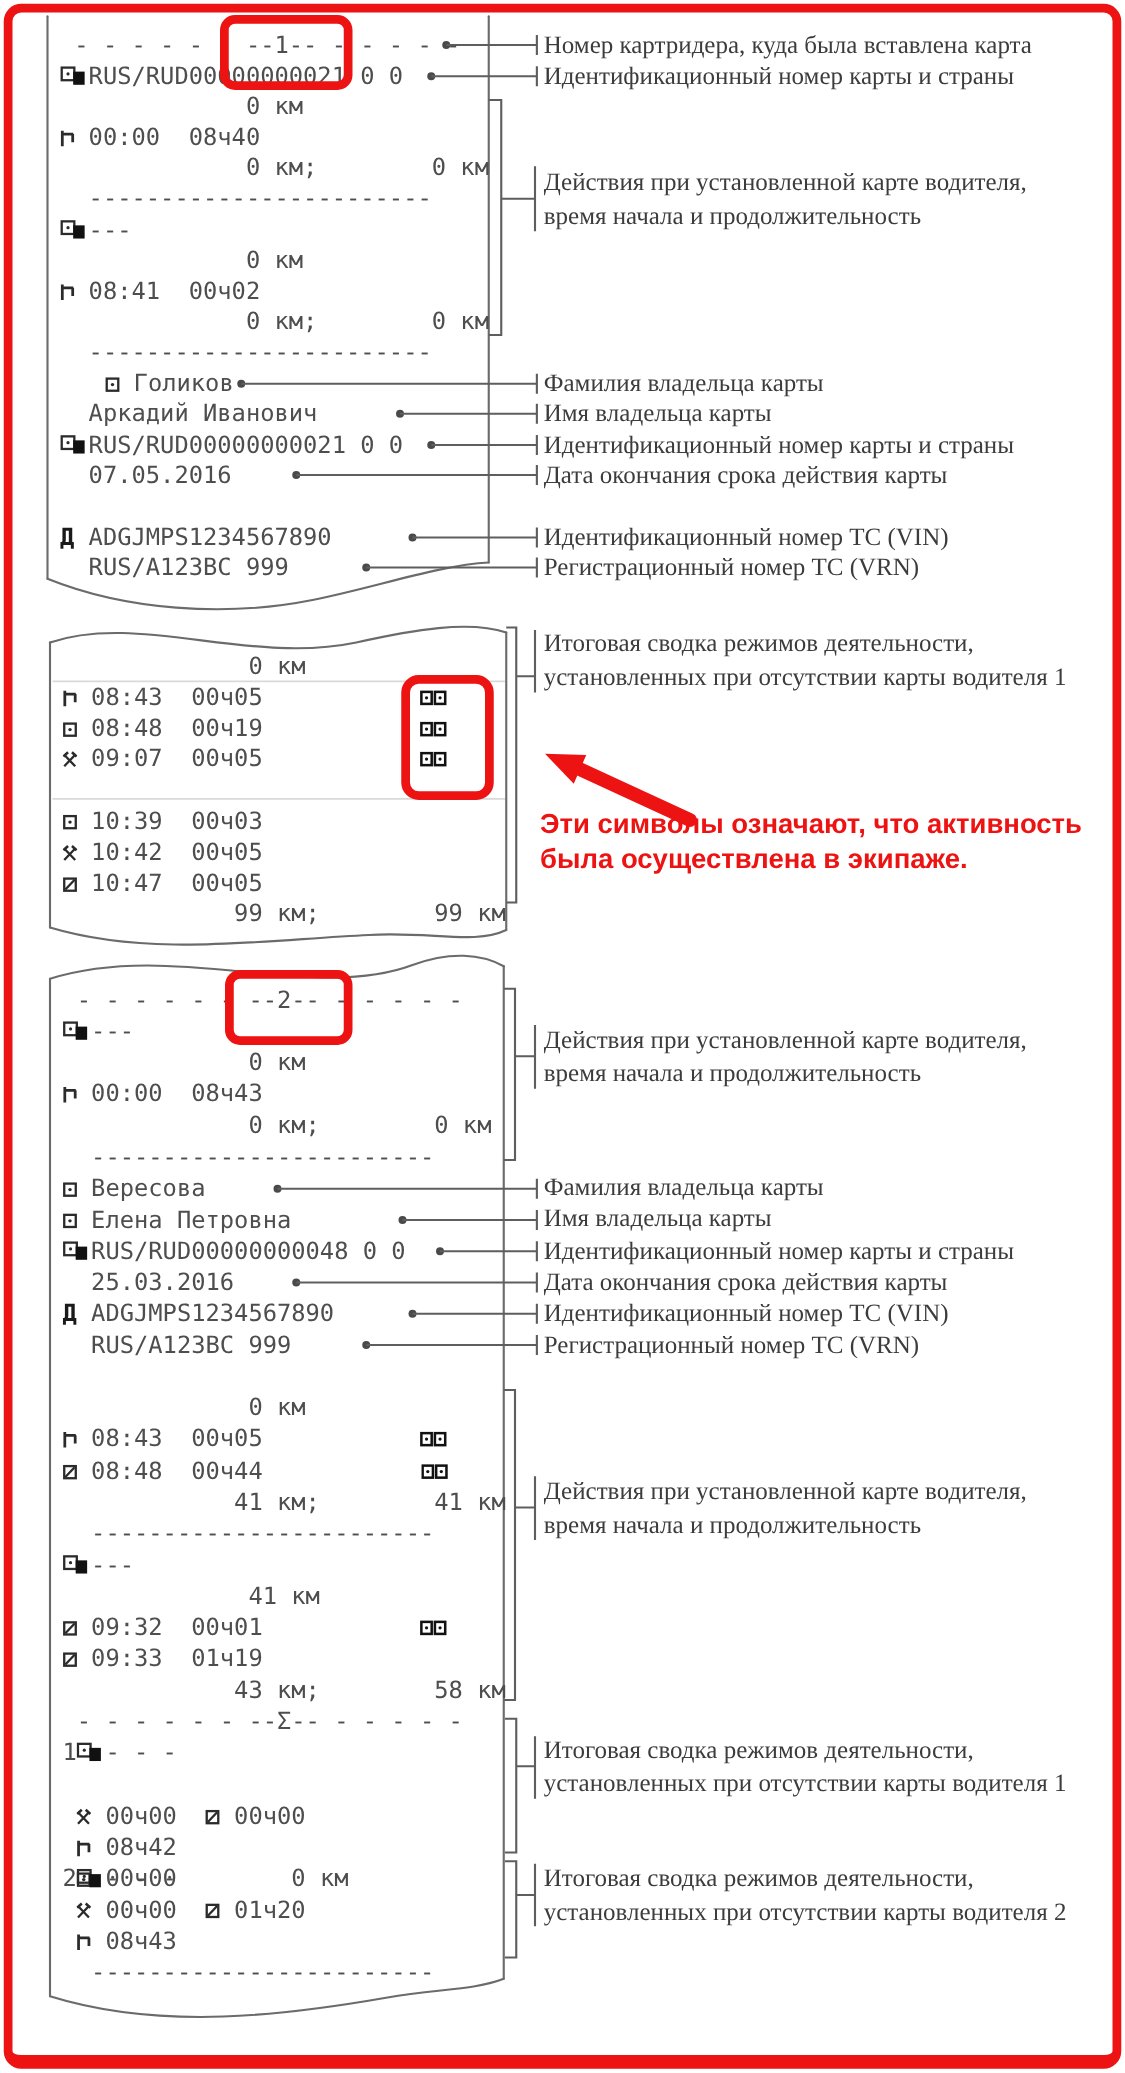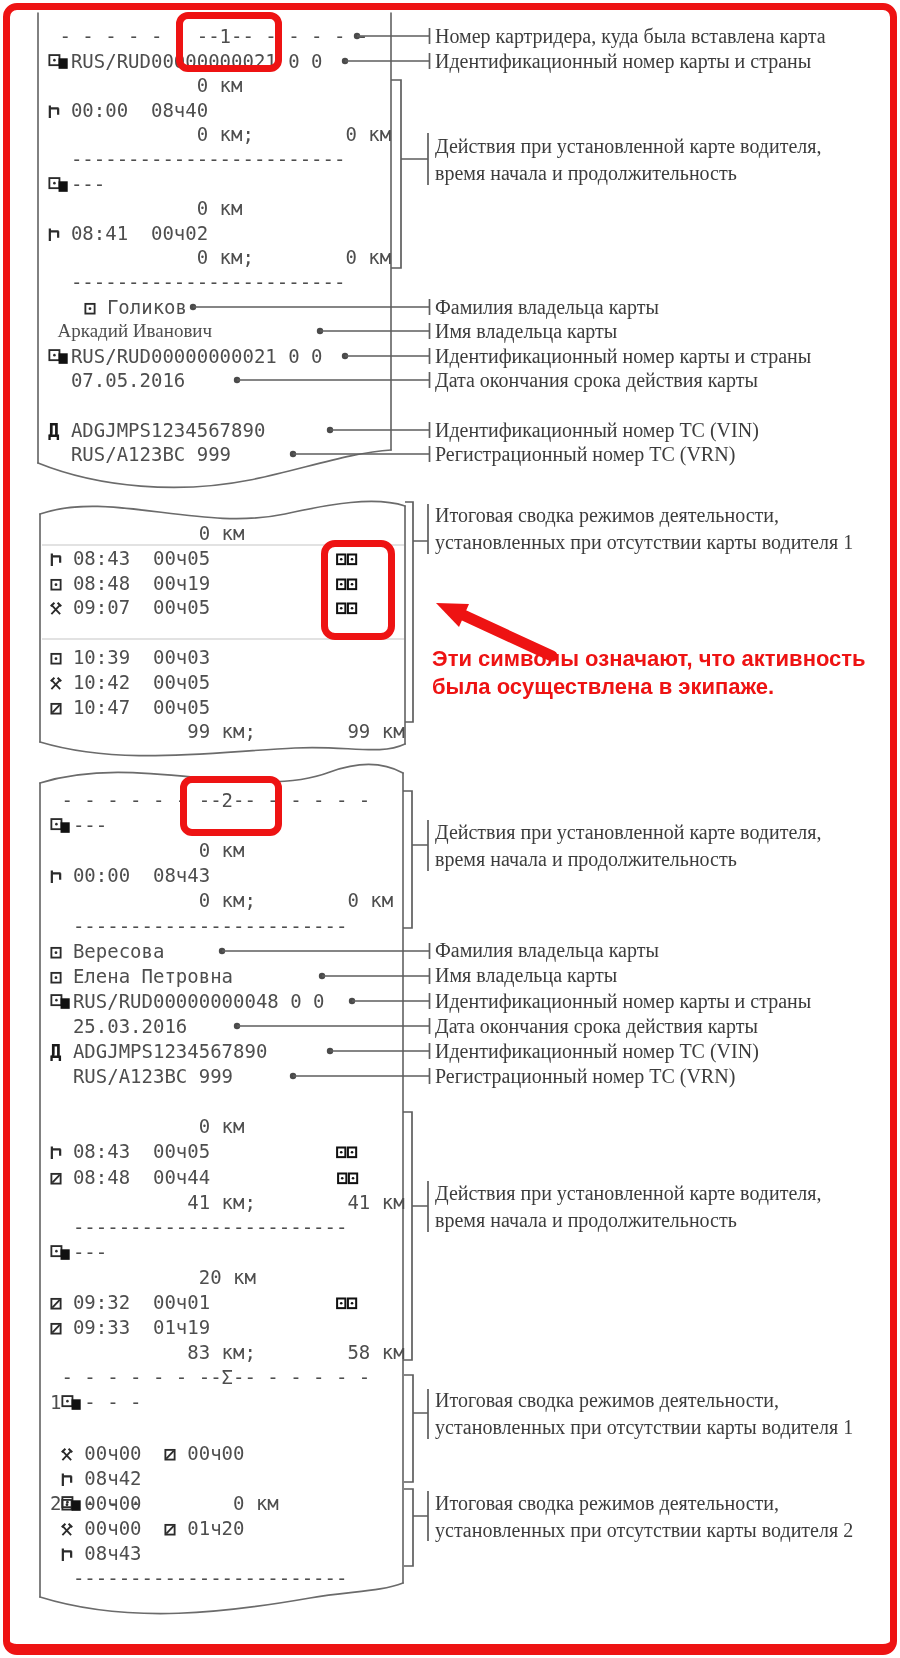--- a/index.html
+++ b/index.html
@@ -118,21 +118,21 @@
       <div class="rline" style="left: 48px; top: 196.2px;">             0 км</div>
       <div class="rline" style="left: 48px; top: 220.8px; text-align: right;"><span class="sym s1"><svg width="12" height="15" viewBox="0 0 13 16">
             <path d="M2,1.5 V15 M2,4.5 H11.5 M11,4.5 V11.5" fill="none" stroke="#2b2b2b" stroke-width="2.4"></path>
           </svg></span> 08:41  00ч02</div>
       <div class="rline" style="left: 48px; top: 245.4px;">             0 км;        0 км</div>
       <div class="rline" style="left: 48px; top: 270px;">  ------------------------</div>
       <div class="rline" style="left: 48px; top: 294.6px; padding-left: 36px;"><span class="sym s1"><svg width="12" height="15" viewBox="0 0 13 16">
             <rect x="1.5" y="3" width="10" height="10.5" fill="none" stroke="#2b2b2b" stroke-width="2"></rect>
             <circle cx="6.5" cy="8.2" r="1.5" fill="#2b2b2b"></circle>
           </svg></span> Голиков</div>
-      <div class="rline" style="left: 48px; top: 319.2px; font-family: Liberation Serif, serif;">  Аркадий Иванович</div>
+      <div class="rline" style="left: 48px; top: 319.2px;">  Аркадий Иванович</div>
       <div class="rline" style="left: 48px; top: 343.8px;"><span class="sym s2"><svg width="22" height="17" viewBox="0 0 24 18">
             <rect x="1.5" y="2" width="11" height="11" fill="none" stroke="#2b2b2b" stroke-width="2"></rect>
             <circle cx="7" cy="7.5" r="1.4" fill="#2b2b2b"></circle>
             <rect x="11.5" y="5.5" width="10" height="11.5" fill="#111"></rect>
           </svg></span>RUS/RUD00000000021 0 0</div>
       <div class="rline" style="left: 48px; top: 368.4px;">  07.05.2016</div>
       <div class="rline" style="left: 48px; top: 417.6px;"><span class="veh">Д</span> ADGJMPS1234567890</div>
       <div class="rline" style="left: 48px; top: 442.2px;">  RUS/A123BC 999</div>
     </div>
   <div id="r2">
@@ -224,35 +224,35 @@
             <rect x="13" y="1.5" width="9" height="10.5" fill="none" stroke="#111" stroke-width="2.2"></rect>
             <circle cx="17.5" cy="6.7" r="1.4" fill="#111"></circle>
           </svg></span></div>
       <div class="rline" style="left: 50px; top: 1189.6px;">            41 км;        41 км</div>
       <div class="rline" style="left: 50px; top: 1214.7px;">  ------------------------</div>
       <div class="rline" style="left: 50px; top: 1239.8px;"><span class="sym s2"><svg width="22" height="17" viewBox="0 0 24 18">
             <rect x="1.5" y="2" width="11" height="11" fill="none" stroke="#2b2b2b" stroke-width="2"></rect>
             <circle cx="7" cy="7.5" r="1.4" fill="#2b2b2b"></circle>
             <rect x="11.5" y="5.5" width="10" height="11.5" fill="#111"></rect>
           </svg></span>---</div>
-      <div class="rline" style="left: 50px; top: 1264.9px;">             20 км</div>
+      <div class="rline" style="left: 50px; top: 1264.9px;">             41 км</div>
       <div class="rline" style="left: 50px; top: 1290px;"><span class="sym s1"><svg width="12" height="15" viewBox="0 0 13 16">
             <rect x="1.5" y="3" width="10" height="10.5" fill="none" stroke="#2b2b2b" stroke-width="2"></rect>
             <path d="M2.5,12.5 L10.5,4" stroke="#2b2b2b" stroke-width="2"></path>
           </svg></span> 09:32  00ч01           <span class="sym s2"><svg width="22" height="14" viewBox="0 0 24 15">
             <rect x="1.2" y="1.5" width="9" height="10.5" fill="none" stroke="#111" stroke-width="2.2"></rect>
             <circle cx="5.7" cy="6.7" r="1.4" fill="#111"></circle>
             <rect x="13" y="1.5" width="9" height="10.5" fill="none" stroke="#111" stroke-width="2.2"></rect>
             <circle cx="17.5" cy="6.7" r="1.4" fill="#111"></circle>
           </svg></span></div>
       <div class="rline" style="left: 50px; top: 1315.1px;"><span class="sym s1"><svg width="12" height="15" viewBox="0 0 13 16">
             <rect x="1.5" y="3" width="10" height="10.5" fill="none" stroke="#2b2b2b" stroke-width="2"></rect>
             <path d="M2.5,12.5 L10.5,4" stroke="#2b2b2b" stroke-width="2"></path>
           </svg></span> 09:33  01ч19</div>
-      <div class="rline" style="left: 50px; top: 1340.2px;">            83 км;        58 км</div>
+      <div class="rline" style="left: 50px; top: 1340.2px;">            43 км;        58 км</div>
       <div class="rline" style="left: 50px; top: 1365.3px;"> - - - - - - --Σ-- - - - - - </div>
       <div class="rline" style="left: 50px; top: 1390.4px;">1<span class="sym s2"><svg width="22" height="17" viewBox="0 0 24 18">
             <rect x="1.5" y="2" width="11" height="11" fill="none" stroke="#2b2b2b" stroke-width="2"></rect>
             <circle cx="7" cy="7.5" r="1.4" fill="#2b2b2b"></circle>
             <rect x="11.5" y="5.5" width="10" height="11.5" fill="#111"></rect>
           </svg></span>- - -</div>
       <div class="rline" style="left: 50px; top: 1491px; text-align: center;"> <span class="sym s1"><svg width="12" height="15" viewBox="0 0 13 16">
             <rect x="1.5" y="3" width="10" height="10.5" fill="none" stroke="#2b2b2b" stroke-width="2"></rect>
             <circle cx="6.5" cy="8.2" r="1.5" fill="#2b2b2b"></circle>
           </svg></span> 00ч00        0 км</div>

